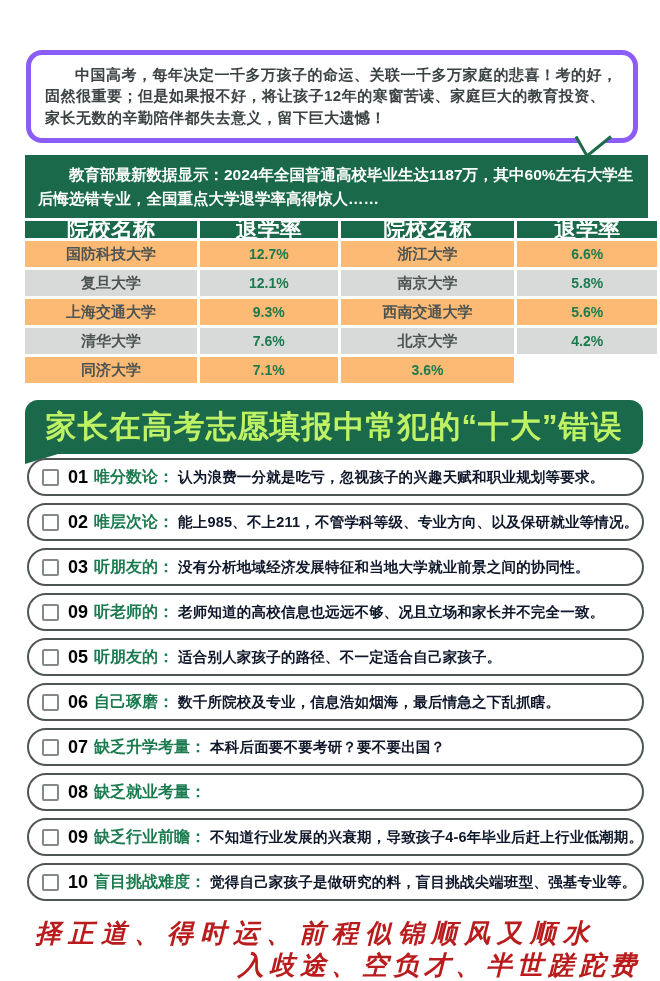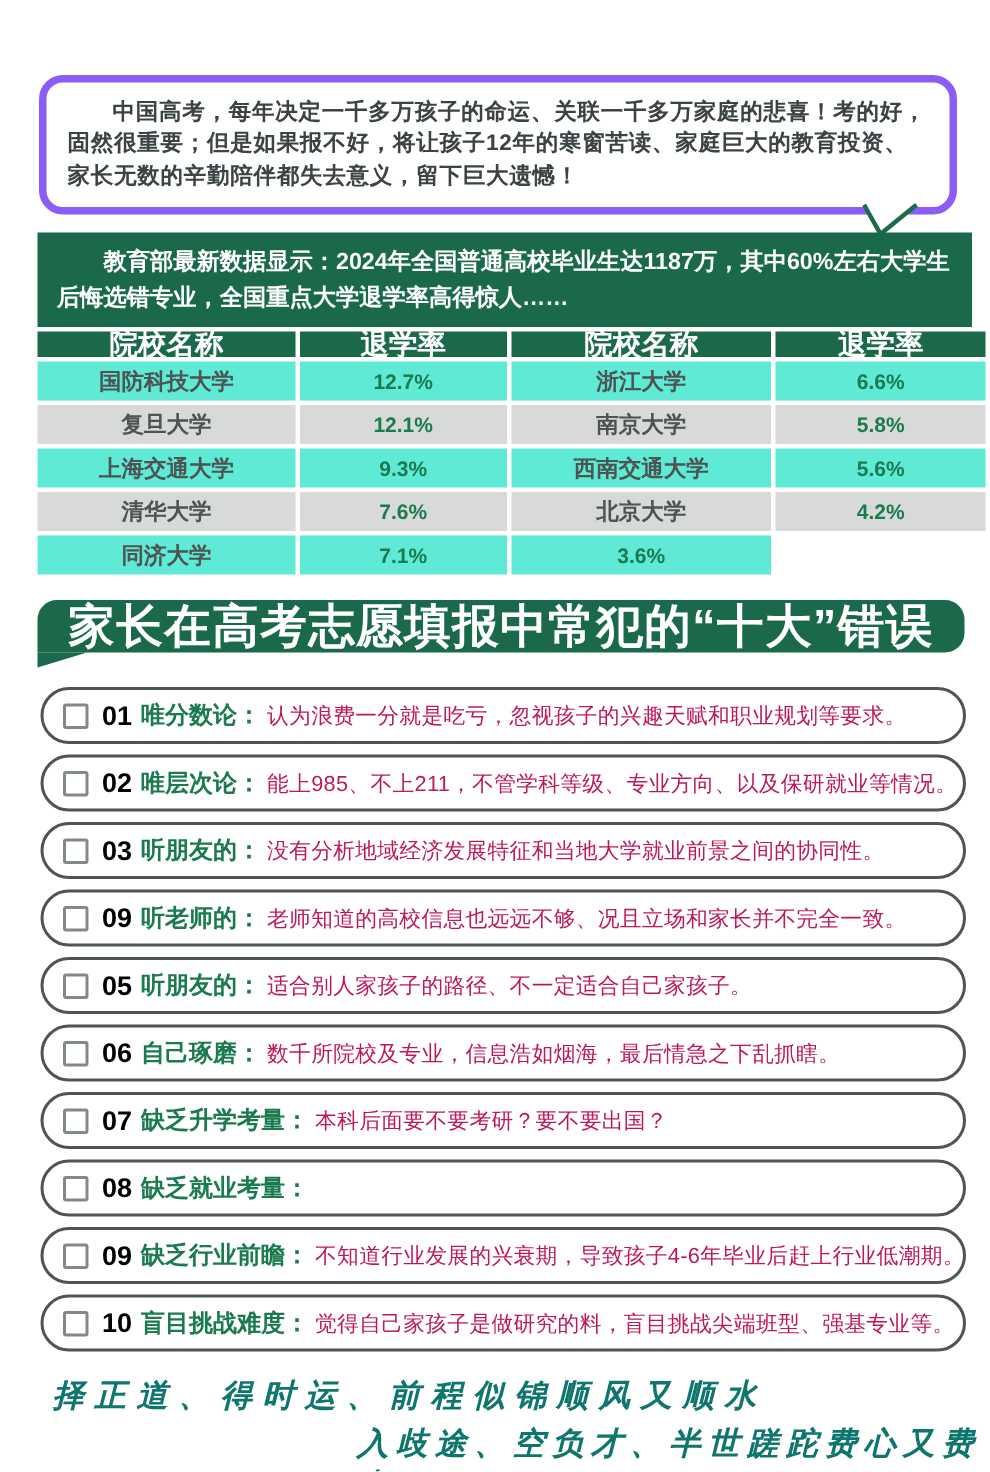--- a/index.html
+++ b/index.html
@@ -22,59 +22,59 @@
   .stats-intro {
     background:#19694A; color:#fff; padding:8px 13px 7px 13px;
     font-size:15.5px; font-weight:bold; line-height:1.55; text-indent:2em;
   }
   .stats-table {
     margin-top:3px; display:grid;
     grid-template-columns:27.6% 22.1% 27.9% 22.4%;
     gap:3px; background:#ffffff;
   }
   .cell { display:flex; align-items:center; justify-content:center; }
-  .th { background:#19694A; color:#ffffff; font-weight:bold; font-size:19px; height:17px; }
+  .th { background:#19694A; color:#ffffff; font-weight:bold; font-size:22px; height:17px; }
   .td { height:26px; font-weight:bold; }
   .td.name { color:#4D5452; font-size:15px; }
   .td.rate { color:#1B7B4F; font-size:14px; }
-  .rowA { background:#5eead4; }
+  .rowA { background:#fdba74; }
   .rowB { background:#D7DAD8; }
 
   
   .banner {
-    position:absolute; left:25px; top:400px; width:618px; height:35px;
+    position:absolute; left:25px; top:400px; width:618px; height:54px;
     background:#19694A; border-radius:13px 13px 13px 0;
     display:flex; align-items:center; justify-content:center;
-    color:#ffffff; font-size:31px; font-weight:bold; letter-spacing:1px;
+    color:#bef264; font-size:31px; font-weight:bold; letter-spacing:1px;
   }
   .banner::after {
     content:""; position:absolute; left:0; top:100%;
     width:0; height:0; border-top:10px solid #19694A; border-right:33px solid transparent;
   }
 
   
   .mistakes { position:absolute; left:27px; top:458px; width:617px; }
   .pill {
     height:38px; margin-bottom:7px; background:#fff;
     border:2.5px solid #4E5554; border-radius:20px;
     display:flex; align-items:center; padding:0 12px 0 13px;
     white-space:nowrap; overflow:hidden;
   }
   .checkbox {
     flex:0 0 auto; width:17px; height:17px; background:#fff;
     border:2px solid #828A89; border-radius:2px; margin-right:9px;
   }
   .num { color:#000000; font-weight:bold; font-size:18px; margin-right:6px; }
   .label { color:#1B7B4F; font-weight:bold; font-size:16px; margin-right:4px; }
-  .desc { color:#be185d; font-weight:normal; font-size:14.5px; letter-spacing:0.2px; }
+  .desc { color:#0f172a; font-weight:bold; font-size:14.5px; letter-spacing:0.2px; }
 
   
   .footer-line {
-    position:absolute; color:#0f766e; font-family:Liberation Mono, monospace;
-    font-style:italic; font-weight:bold; font-size:21px;
+    position:absolute; color:#b91c1c; font-family:Liberation Mono, monospace;
+    font-style:italic; font-weight:bold; font-size:26px;
   }
   .footer-line.l1 { left:35px; top:916px; letter-spacing:7px; }
   .footer-line.l2 { left:238px; top:948px; letter-spacing:5px; }
 </style>
 </head>
 <body>
 
 <div class="page">
 
   <div class="bubble">

